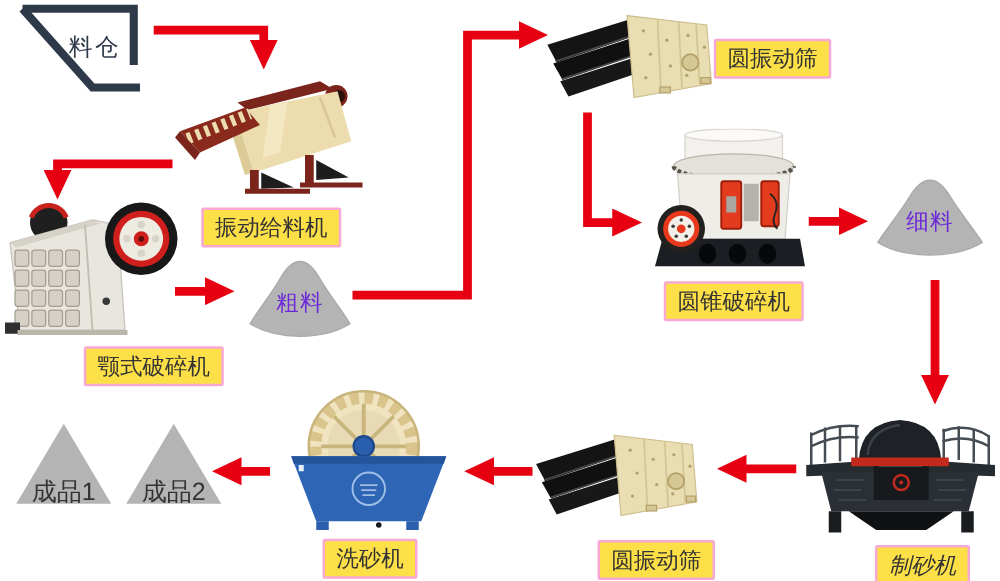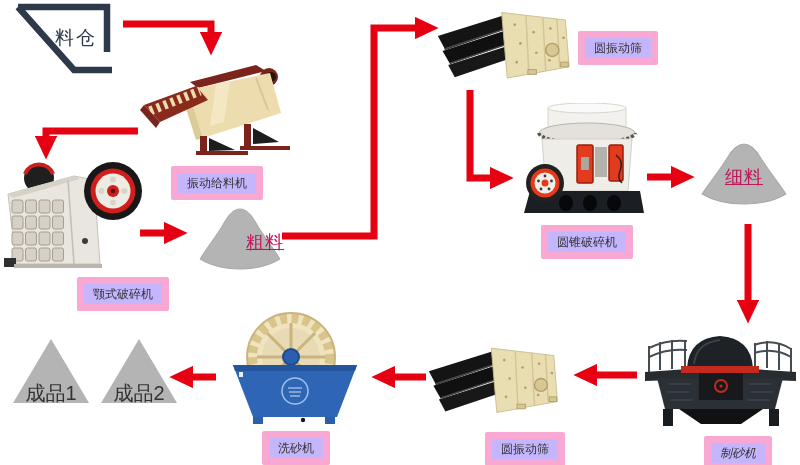--- a/index.html
+++ b/index.html
@@ -1,26 +1,26 @@
 <!DOCTYPE html>
 <html><head>
 <meta charset="utf-8">
 <style>
   html,body{margin:0;padding:0;background:#fff;}
   .canvas{position:relative;width:800px;height:465px;background:#fff;overflow:hidden;
           font-family:"Liberation Sans","DejaVu Sans",sans-serif;}
   .abs{position:absolute;}
   .eq svg{display:block;width:100%;height:100%;}
   .arrow-layer{left:0;top:0;pointer-events:none;}
-  .label-box{position:absolute;transform:translateX(-50%);background:#c4b5fd;border:7px solid #f9a8d4;
-             border-radius:2px;padding:2px 9px;font-size:12px;line-height:1.35;color:#333;
+  .label-box{position:absolute;transform:translateX(-50%);background:#fde047;border:2px solid #f9a8d4;
+             border-radius:2px;padding:2px 9px;font-size:18px;line-height:1.35;color:#333;
              white-space:nowrap;}
   .pile{position:absolute;}
-  .pile .pile-text{position:absolute;left:0;width:100%;text-align:center;color:#be185d;
-                   font-size:18px;letter-spacing:1px;text-decoration:underline;}
+  .pile .pile-text{position:absolute;left:0;width:100%;text-align:center;color:#6d28d9;
+                   font-size:18px;letter-spacing:1px;}
   .tri-text{position:absolute;left:0;width:100%;text-align:center;color:#333;font-size:20px;}
   .silo-text{position:absolute;color:#2e3a4a;font-size:19px;letter-spacing:2px;}
 </style>
 </head>
 <body>
 
 <div class="canvas">
 
   <svg class="abs arrow-layer" width="800" height="465">
     <defs>
@@ -114,21 +114,21 @@
       <circle cx="109" cy="31" r="2.3" fill="#5a0f0a"></circle>
       <rect x="10" y="104" width="88" height="4" fill="#bab6ab"></rect>
     </svg>
   </div>
   <div class="label-box" style="left:87px;top:277px;margin-left:36px;">颚式破碎机</div>
 
   <div class="pile eq" style="left:196px;top:206px;width:88px;height:66px;">
     <svg viewBox="0 0 88 66" preserveAspectRatio="none">
       <path d="M44,3 C50,3 55,8 60,17 C67,29 78,43 84,53 C73,60 58,63 44,63 C30,63 15,60 4,53 C10,43 21,29 28,17 C33,8 38,3 44,3 Z" fill="#b4b4b4" stroke="#a8a8a8" stroke-width="1"></path>
     </svg>
-    <span class="pile-text" style="top:24px;text-align:right;">粗料</span>
+    <span class="pile-text" style="top:24px;">粗料</span>
   </div>
 
   <div class="abs eq" style="left:436px;top:5px;width:150px;height:88px;">
     <svg viewBox="0 0 160 92">
       <polygon points="2,32 76,9 83,22 10,47" fill="#141414"></polygon>
       <polygon points="7,48 84,23 91,36 15,62" fill="#101010"></polygon>
       <polygon points="13,63 91,38 97,50 20,76" fill="#181818"></polygon>
       <line x1="9" y1="46" x2="84" y2="21" stroke="#4a4a4a" stroke-width="1.5"></line>
       <line x1="15" y1="61" x2="91" y2="36" stroke="#4a4a4a" stroke-width="1.5"></line>
       <polygon points="70,7 138,15 142,65 76,77" fill="#e9ddb2" stroke="#cdbd8d" stroke-width="1"></polygon>

